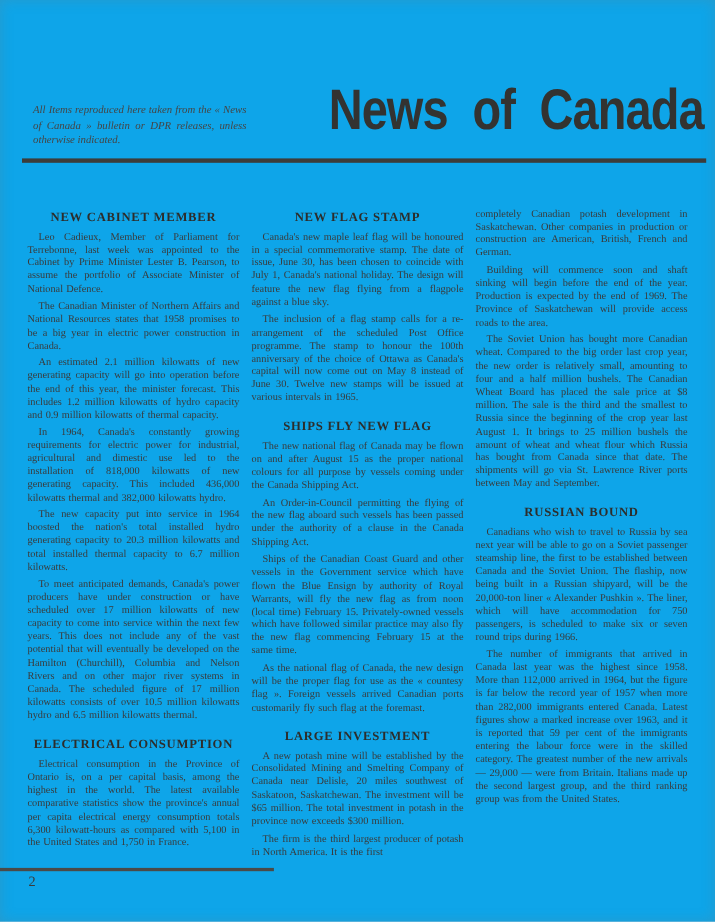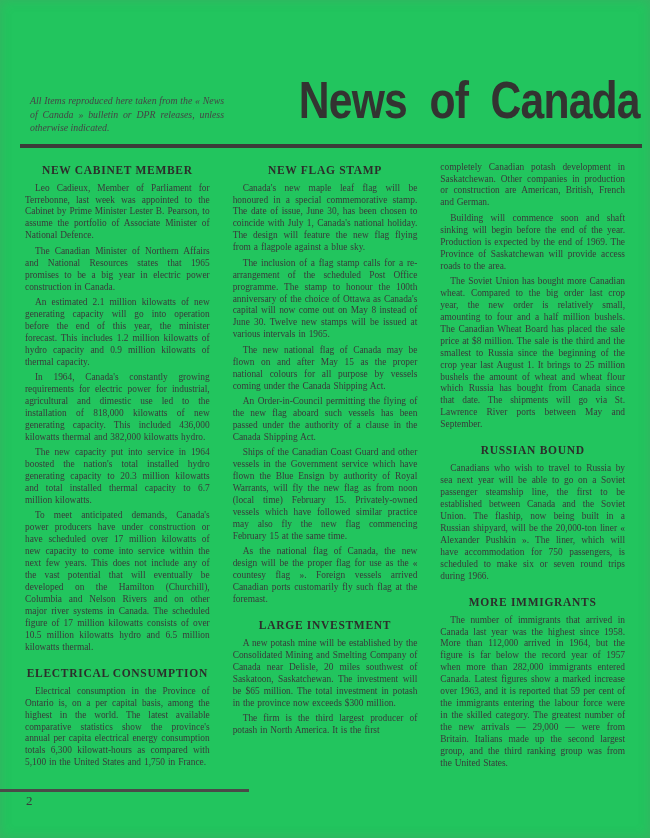--- a/index.html
+++ b/index.html
@@ -4,21 +4,21 @@
 <style>
   html,body{margin:0;padding:0;}
   body{
     width:650px;height:838px;
     background:#e9e8e4;
     font-family:"Liberation Serif",serif;
   }
   .page{
     position:relative;
     width:650px;height:838px;
-    background:#22c55e;
+    background:#0ea5e9;
     overflow:hidden;
     color:#3a3a3a;
     box-shadow:inset 0 0 12px rgba(120,118,110,.25);
   }
   
   .header{
     display:flex;
     justify-content:space-between;
     align-items:flex-start;
     padding:68px 10px 0 30px;
@@ -45,24 +45,25 @@
     transform-origin:right top;
   }
   .header-rule{
     height:3.5px;
     background:#3c3c3a;
     margin:9px 8px 0 20px;
   }
   
   .columns{
     display:flex;
-    gap:23px;
+    gap:11px;
     padding:14px 25px 0 25px;
     height:608px;
     overflow:hidden;
+    margin-top:28px;
   }
   .col{width:193px;}
   .col h2{
     font-size:11.5px;
     font-weight:bold;
     text-align:center;
     letter-spacing:.7px;
     margin:13px 0 7px 0;
     color:#2d2d2b;
   }
@@ -103,40 +104,41 @@
   <div class="header-rule"></div>
 
   <main class="columns">
 
     <section class="col">
       <article>
         <h2 class="first">NEW CABINET MEMBER</h2>
         <p>Leo Cadieux, Member of Parliament for Terrebonne, last week was appointed to the Cabinet by Prime Minister Lester B. Pearson, to assume the portfolio of Associate Minister of National Defence.</p>
       </article>
       <article>
-        <p>The Canadian Minister of Northern Affairs and National Resources states that 1965 promises to be a big year in electric power construction in Canada.</p>
+        <p>The Canadian Minister of Northern Affairs and National Resources states that 1958 promises to be a big year in electric power construction in Canada.</p>
         <p>An estimated 2.1 million kilowatts of new generating capacity will go into operation before the end of this year, the minister forecast. This includes 1.2 million kilowatts of hydro capacity and 0.9 million kilowatts of thermal capacity.</p>
         <p>In 1964, Canada's constantly growing requirements for electric power for industrial, agricultural and dimestic use led to the installation of 818,000 kilowatts of new generating capacity. This included 436,000 kilowatts thermal and 382,000 kilowatts hydro.</p>
         <p>The new capacity put into service in 1964 boosted the nation's total installed hydro generating capacity to 20.3 million kilowatts and total installed thermal capacity to 6.7 million kilowatts.</p>
         <p>To meet anticipated demands, Canada's power producers have under construction or have scheduled over 17 million kilowatts of new capacity to come into service within the next few years. This does not include any of the vast potential that will eventually be developed on the Hamilton (Churchill), Columbia and Nelson Rivers and on other major river systems in Canada. The scheduled figure of 17 million kilowatts consists of over 10.5 million kilowatts hydro and 6.5 million kilowatts thermal.</p>
       </article>
       <article>
         <h2>ELECTRICAL CONSUMPTION</h2>
         <p>Electrical consumption in the Province of Ontario is, on a per capital basis, among the highest in the world. The latest available comparative statistics show the province's annual per capita electrical energy consumption totals 6,300 kilowatt-hours as compared with 5,100 in the United States and 1,750 in France.</p>
       </article>
     </section>
 
     <section class="col">
       <article>
         <h2 class="first">NEW FLAG STAMP</h2>
         <p>Canada's new maple leaf flag will be honoured in a special commemorative stamp. The date of issue, June 30, has been chosen to coincide with July 1, Canada's national holiday. The design will feature the new flag flying from a flagpole against a blue sky.</p>
         <p>The inclusion of a flag stamp calls for a re-arrangement of the scheduled Post Office programme. The stamp to honour the 100th anniversary of the choice of Ottawa as Canada's capital will now come out on May 8 instead of June 30. Twelve new stamps will be issued at various intervals in 1965.</p>
       </article>
       <article>
-        <p>The new national flag of Canada may be flown on and after May 15 as the proper national colours for all purpose by vessels coming under the Canada Shipping Act.</p>
+        <h2>SHIPS FLY NEW FLAG</h2>
+        <p>The new national flag of Canada may be flown on and after August 15 as the proper national colours for all purpose by vessels coming under the Canada Shipping Act.</p>
         <p>An Order-in-Council permitting the flying of the new flag aboard such vessels has been passed under the authority of a clause in the Canada Shipping Act.</p>
         <p>Ships of the Canadian Coast Guard and other vessels in the Government service which have flown the Blue Ensign by authority of Royal Warrants, will fly the new flag as from noon (local time) February 15. Privately-owned vessels which have followed similar practice may also fly the new flag commencing February 15 at the same time.</p>
         <p>As the national flag of Canada, the new design will be the proper flag for use as the « countesy flag ». Foreign vessels arrived Canadian ports customarily fly such flag at the foremast.</p>
       </article>
       <article>
         <h2>LARGE INVESTMENT</h2>
         <p>A new potash mine will be established by the Consolidated Mining and Smelting Company of Canada near Delisle, 20 miles southwest of Saskatoon, Saskatchewan. The investment will be $65 million. The total investment in potash in the province now exceeds $300 million.</p>
         <p>The firm is the third largest producer of potash in North America. It is the first</p>
       </article>
     </section>
@@ -147,21 +149,20 @@
         <p>Building will commence soon and shaft sinking will begin before the end of the year. Production is expected by the end of 1969. The Province of Saskatchewan will provide access roads to the area.</p>
       </article>
       <article>
         <p>The Soviet Union has bought more Canadian wheat. Compared to the big order last crop year, the new order is relatively small, amounting to four and a half million bushels. The Canadian Wheat Board has placed the sale price at $8 million. The sale is the third and the smallest to Russia since the beginning of the crop year last August 1. It brings to 25 million bushels the amount of wheat and wheat flour which Russia has bought from Canada since that date. The shipments will go via St. Lawrence River ports between May and September.</p>
       </article>
       <article>
         <h2>RUSSIAN BOUND</h2>
         <p>Canadians who wish to travel to Russia by sea next year will be able to go on a Soviet passenger steamship line, the first to be established between Canada and the Soviet Union. The flaship, now being built in a Russian shipyard, will be the 20,000-ton liner « Alexander Pushkin ». The liner, which will have accommodation for 750 passengers, is scheduled to make six or seven round trips during 1966.</p>
       </article>
       <article>
-        <h2>MORE IMMIGRANTS</h2>
         <p>The number of immigrants that arrived in Canada last year was the highest since 1958. More than 112,000 arrived in 1964, but the figure is far below the record year of 1957 when more than 282,000 immigrants entered Canada. Latest figures show a marked increase over 1963, and it is reported that 59 per cent of the immigrants entering the labour force were in the skilled category. The greatest number of the new arrivals — 29,000 — were from Britain. Italians made up the second largest group, and the third ranking group was from the United States.</p>
       </article>
     </section>
 
   </main>
 
   <div class="footer-rule"></div>
   <div class="page-number">2</div>
 
 </div>

